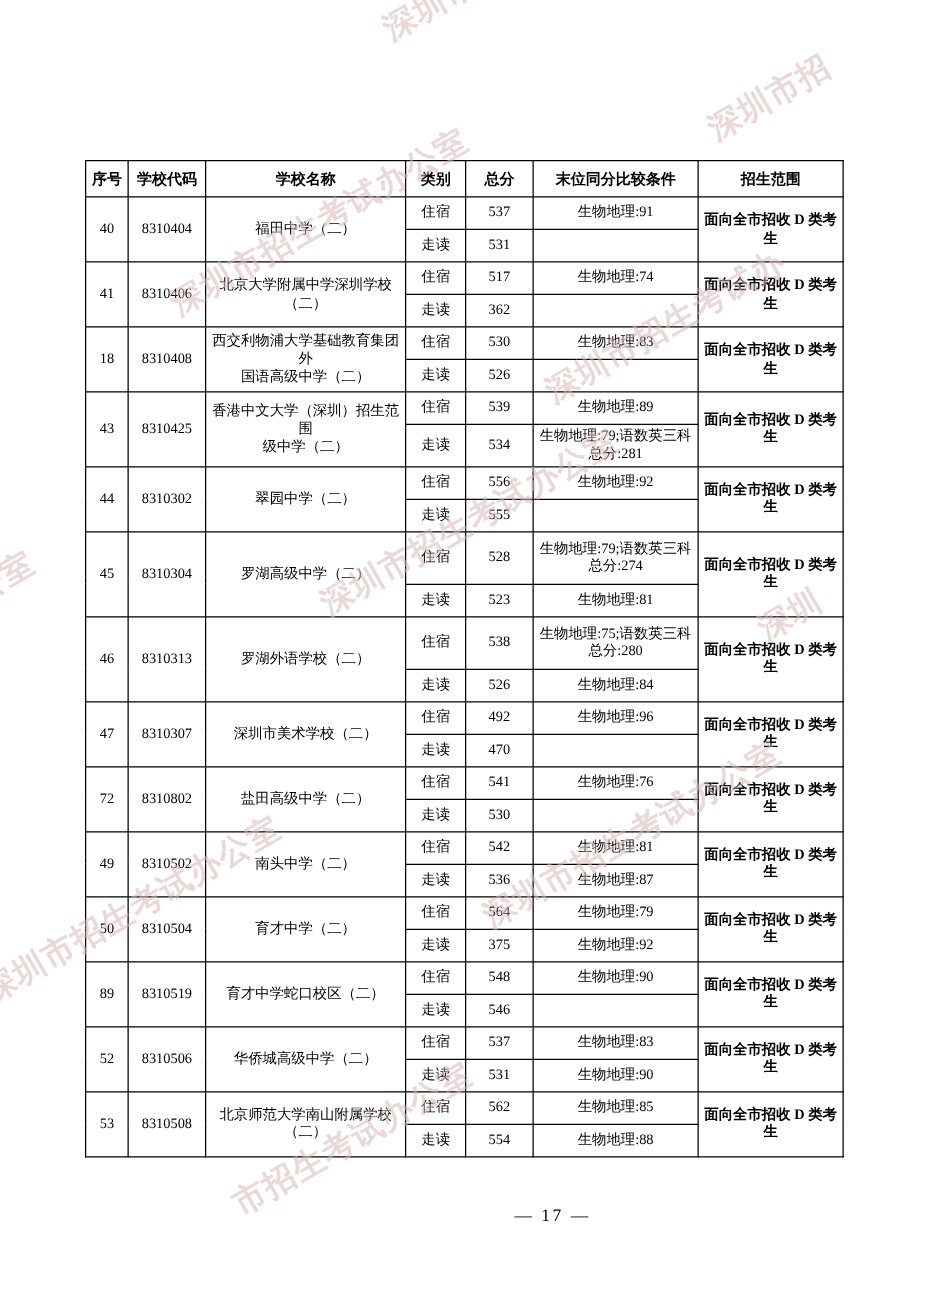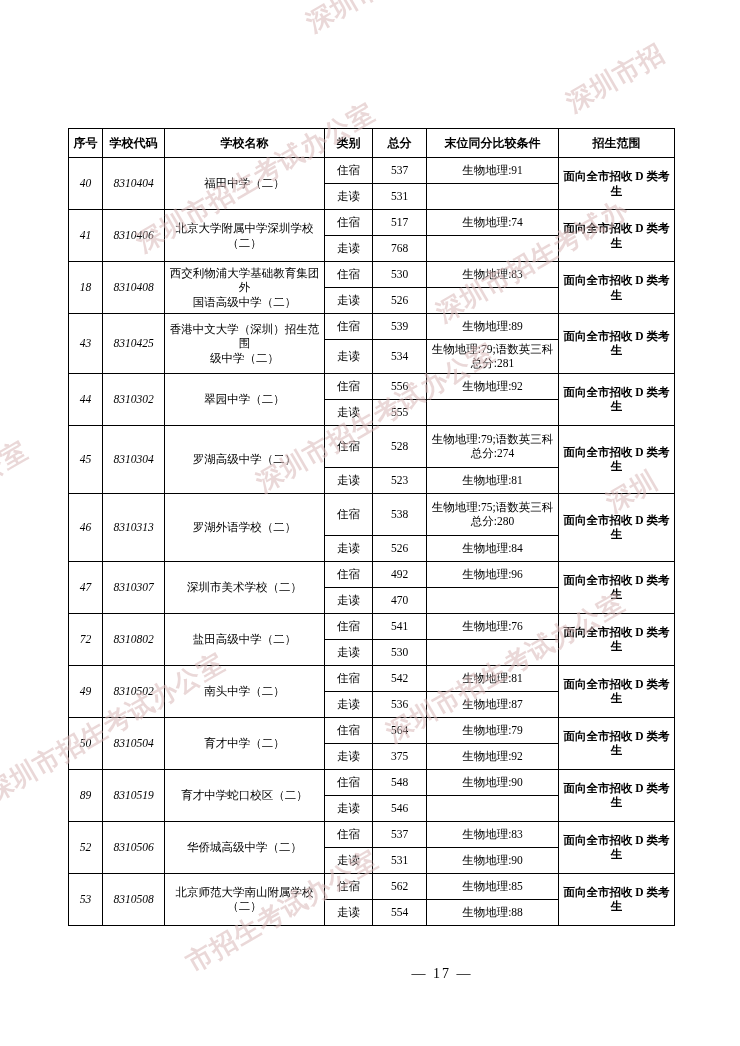--- a/index.html
+++ b/index.html
@@ -65,21 +65,20 @@
     padding: 2px 1px;
     background: transparent;
   }
   table.main th {
     font-weight: bold;
     height: 24px;
     font-size: 12px;
   }
   td.seq, td.code {
     font-size: 11.5px;
-    font-style: italic;
   }
   td.name {
     font-size: 11.5px;
     padding-left: 2px;
     padding-right: 2px;
   }
   td.cat {
     font-size: 11.5px;
   }
   td.score {
@@ -181,21 +180,21 @@
           <td class="seq" rowspan="2">41</td>
           <td class="code" rowspan="2">8310406</td>
           <td class="name" rowspan="2">北京大学附属中学深圳学校（二）</td>
           <td class="cat">住宿</td>
           <td class="score">517</td>
           <td class="tie">生物地理:74</td>
           <td class="scope" rowspan="2">面向全市招收 D 类考生</td>
         </tr>
         <tr class="row-h">
           <td class="cat">走读</td>
-          <td class="score">768</td>
+          <td class="score">362</td>
           <td class="tie"></td>
         </tr>
 
         <tr class="row-h">
           <td class="seq" rowspan="2">18</td>
           <td class="code" rowspan="2">8310408</td>
           <td class="name two-line" rowspan="2">
             <div>西交利物浦大学基础教育集团外</div>
             <div>国语高级中学（二）</div>
           </td>

